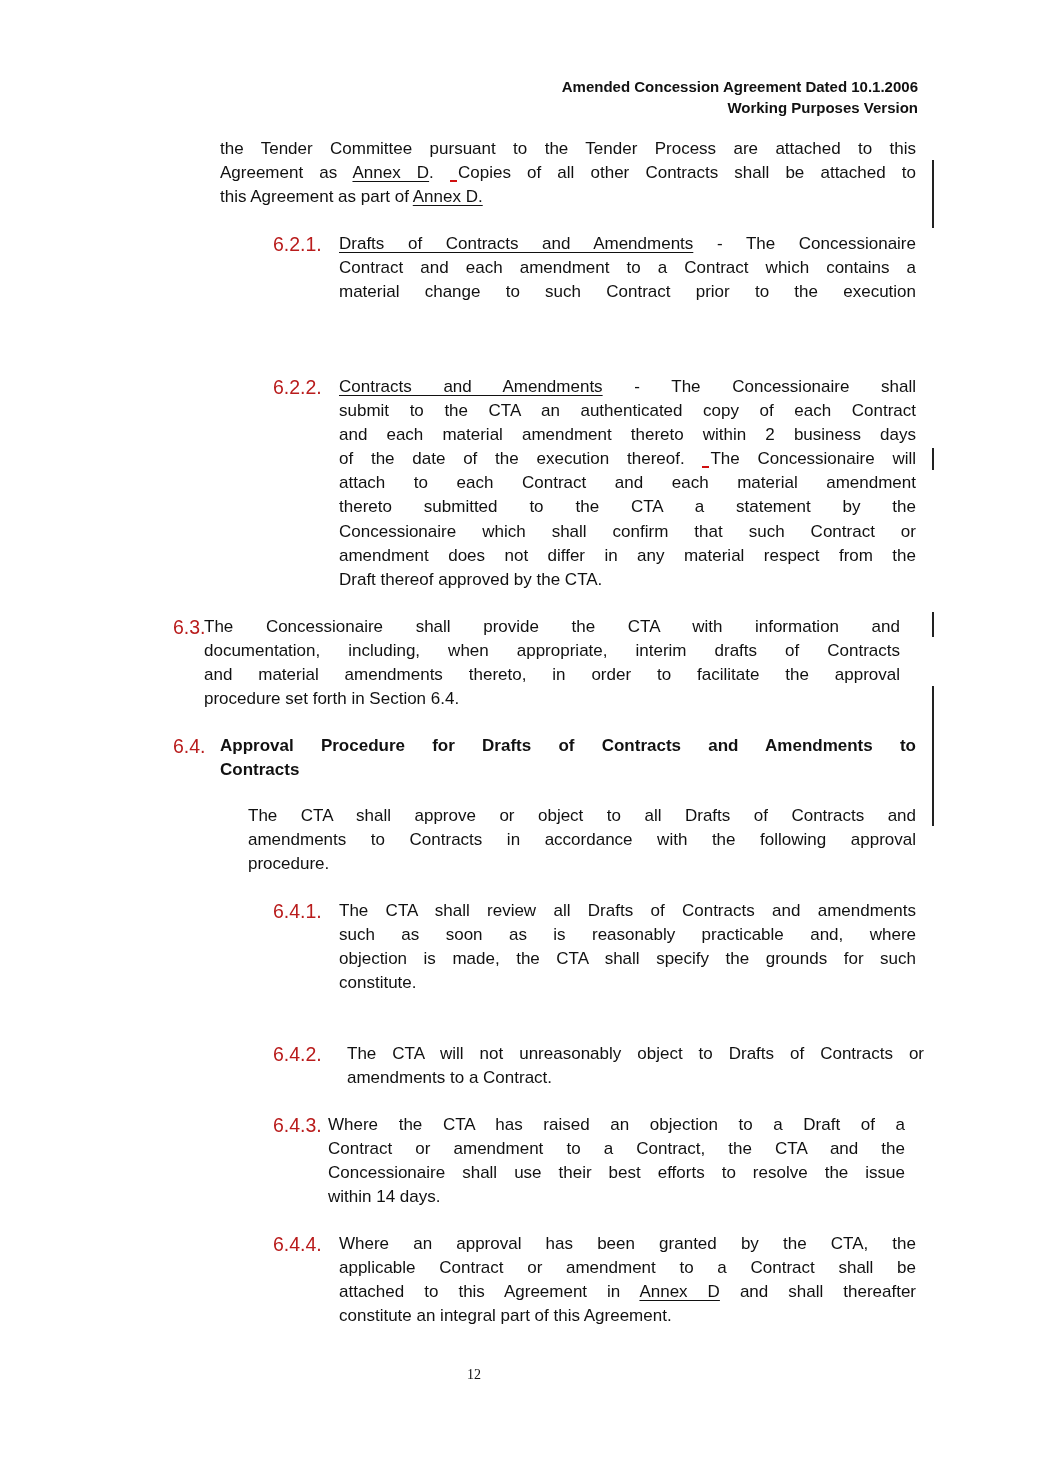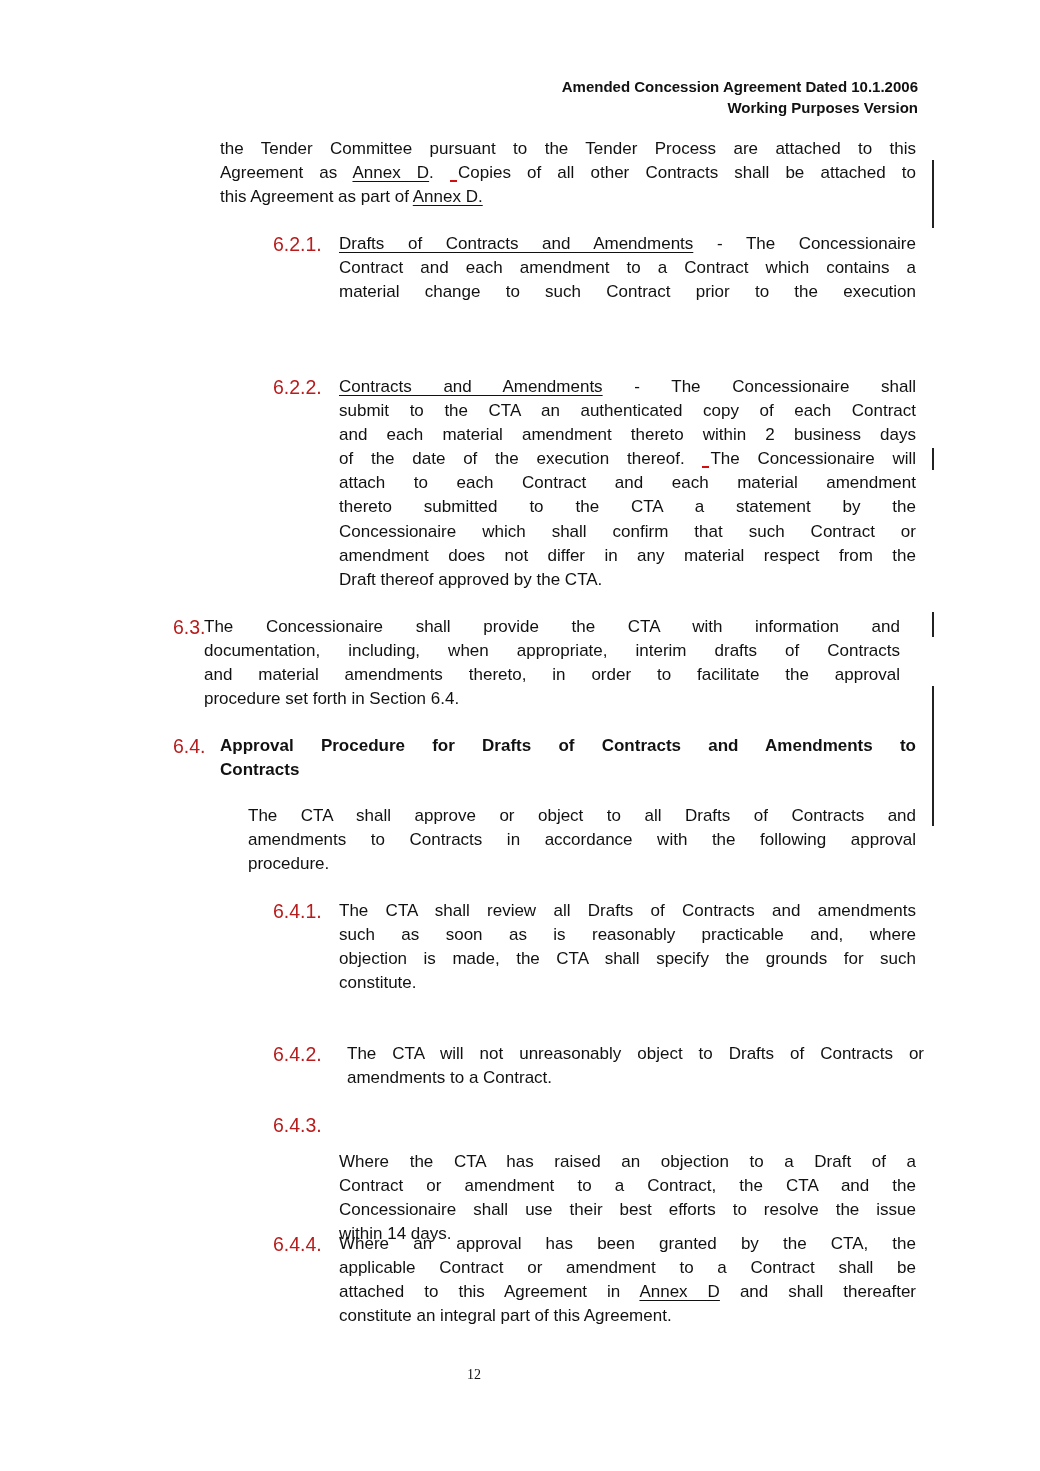--- a/index.html
+++ b/index.html
@@ -76,21 +76,21 @@
   <span class="ln last">constitute.</span>
 </div>
 
 <div class="num" style="left:273px; top:1042px;">6.4.2.</div>
 <div class="t" style="left:339px; top:1042px; width:577px;margin-left:8px;">
   <span class="ln">The CTA will not unreasonably object to Drafts of Contracts or</span>
   <span class="ln last">amendments to a Contract.</span>
 </div>
 
 <div class="num" style="left:273px; top:1113px;">6.4.3.</div>
-<div class="t" style="left:339px; top:1113px; width:577px;margin-top:37px;">
+<div class="t" style="left:328px; top:1113px; width:577px;">
   <span class="ln">Where the CTA has raised an objection to a Draft of a</span>
   <span class="ln">Contract or amendment to a Contract, the CTA and the</span>
   <span class="ln">Concessionaire shall use their best efforts to resolve the issue</span>
   <span class="ln last">within 14 days.</span>
 </div>
 
 <div class="num" style="left:273px; top:1232px;">6.4.4.</div>
 <div class="t" style="left:339px; top:1232px; width:577px;">
   <span class="ln">Where an approval has been granted by the CTA, the</span>
   <span class="ln">applicable Contract or amendment to a Contract shall be</span>

